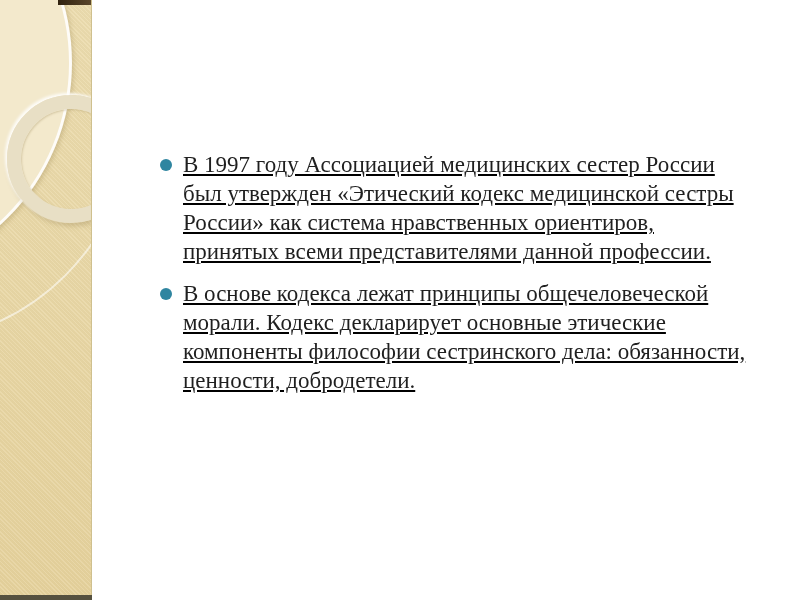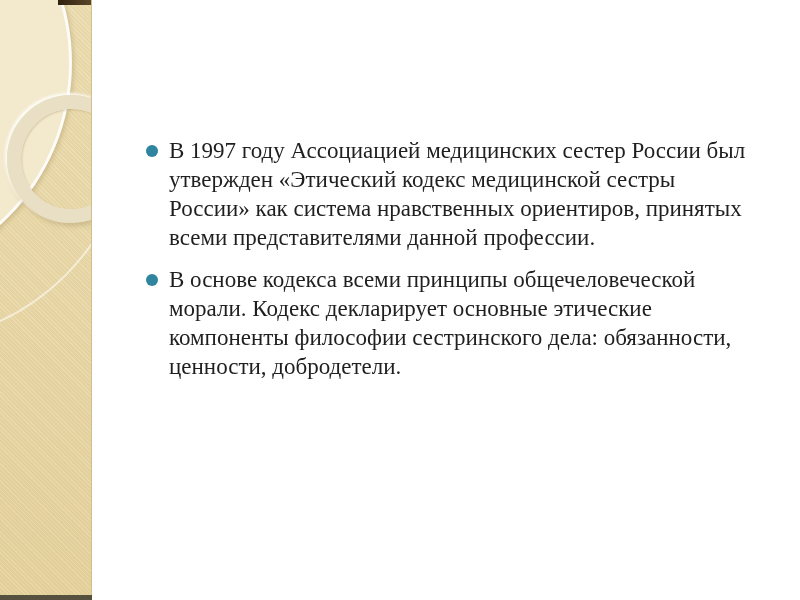--- a/index.html
+++ b/index.html
@@ -62,21 +62,21 @@
     width: 92px; height: 5px;
     background: #56513f;
   }
 
   
   .content {
     position: absolute;
     left: 146px; top: 136px;
     width: 620px;
   }
-  .bullet-list { list-style: none; margin: 0; padding: 0; }
+  .bullet-list { list-style: none; margin: 14px; padding: 0; text-decoration: underline; }
   .bullet-item { display: flex; align-items: flex-start; margin-bottom: 13px; }
   .bullet-marker {
     flex: none;
     width: 12px; height: 12px;
     margin-top: 9px;
     margin-right: 11px;
     border-radius: 50%;
     background: #2f85a0;
   }
   .bullet-text {
@@ -100,18 +100,18 @@
   <div class="bottom-accent"></div>
 
   <div class="content">
     <ul class="bullet-list">
       <li class="bullet-item">
         <span class="bullet-marker"></span>
         <span class="bullet-text">В 1997 году Ассоциацией медицинских сестер России был утвержден «Этический кодекс медицинской сестры России» как система нравственных ориентиров, принятых всеми представителями данной профессии.</span>
       </li>
       <li class="bullet-item">
         <span class="bullet-marker"></span>
-        <span class="bullet-text">В основе кодекса всеми принципы общечеловеческой морали. Кодекс декларирует основные этические компоненты философии сестринского дела: обязанности, ценности, добродетели.</span>
+        <span class="bullet-text">В основе кодекса лежат принципы общечеловеческой морали. Кодекс декларирует основные этические компоненты философии сестринского дела: обязанности, ценности, добродетели.</span>
       </li>
     </ul>
   </div>
 
 </div>
 
 </body></html>

